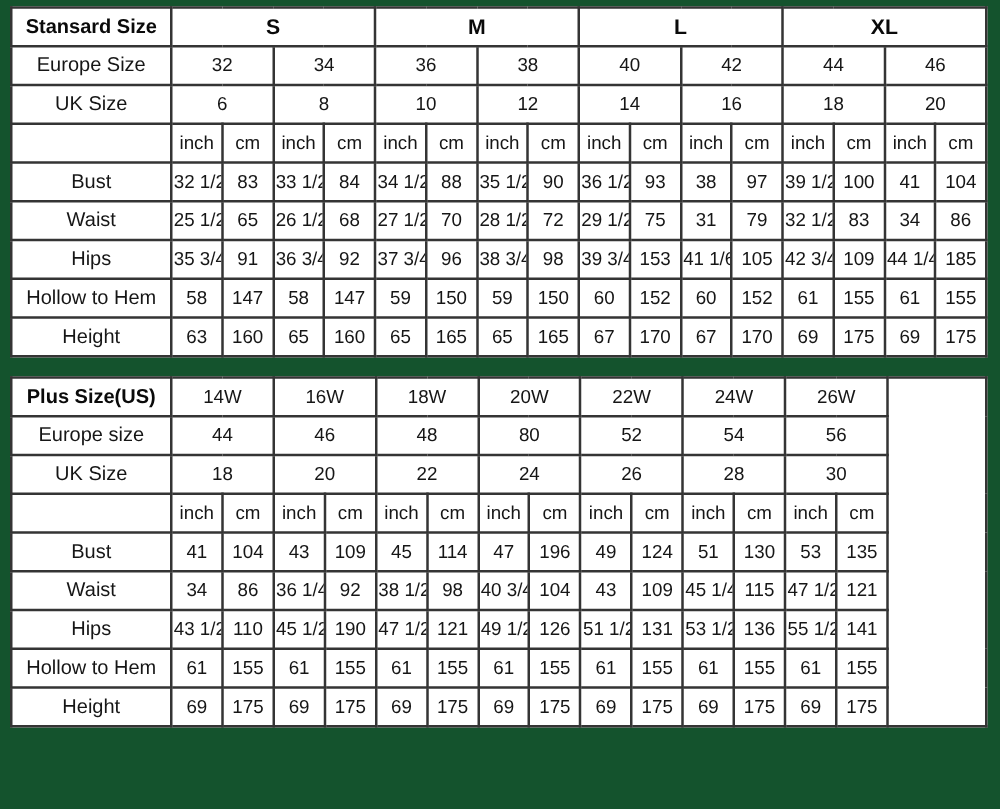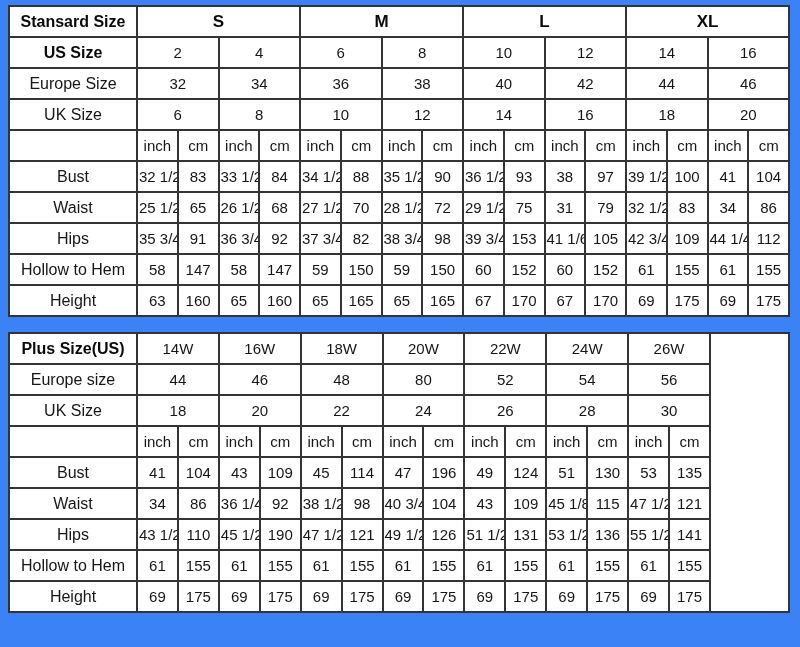--- a/index.html
+++ b/index.html
@@ -7,21 +7,21 @@
     padding: 0;
     background: #ffffff;
     font-family: "Liberation Sans", sans-serif;
     color: #1a1a1a;
   }
   .page {
     width: 800px;
     height: 647px;
     box-sizing: border-box;
     padding: 5px 9px 2px 8px;
-    background: #3b82f6;
+    background: #14532d;
   }
   table.size-table {
     border-collapse: collapse;
     table-layout: fixed;
     width: 782px;
     background: #ffffff;
   }
   table.size-table td {
     border: 2px solid #343434;
     text-align: center;
@@ -57,31 +57,20 @@
       <col class="w-label">
       <col span="16">
     </colgroup>
     <tbody>
         <tr>
           <td class="bold lbl">Stansard Size</td>
           <td colspan="4" class="bold">S</td>
           <td colspan="4" class="bold">M</td>
           <td colspan="4" class="bold">L</td>
           <td colspan="4" class="bold">XL</td>
-        </tr>
-        <tr>
-          <td class="bold lbl">US Size</td>
-          <td colspan="2">2</td>
-          <td colspan="2">4</td>
-          <td colspan="2">6</td>
-          <td colspan="2">8</td>
-          <td colspan="2">10</td>
-          <td colspan="2">12</td>
-          <td colspan="2">14</td>
-          <td colspan="2">16</td>
         </tr>
         <tr>
           <td class="lbl">Europe Size</td>
           <td colspan="2">32</td>
           <td colspan="2">34</td>
           <td colspan="2">36</td>
           <td colspan="2">38</td>
           <td colspan="2">40</td>
           <td colspan="2">42</td>
           <td colspan="2">44</td>
@@ -155,31 +144,31 @@
           <td>34</td>
           <td>86</td>
         </tr>
         <tr>
           <td class="lbl">Hips</td>
           <td>35 3/4</td>
           <td>91</td>
           <td>36 3/4</td>
           <td>92</td>
           <td>37 3/4</td>
-          <td>82</td>
+          <td>96</td>
           <td>38 3/4</td>
           <td>98</td>
           <td>39 3/4</td>
           <td>153</td>
           <td>41 1/6</td>
           <td>105</td>
           <td>42 3/4</td>
           <td>109</td>
           <td>44 1/4</td>
-          <td>112</td>
+          <td>185</td>
         </tr>
         <tr>
           <td class="lbl">Hollow to Hem</td>
           <td>58</td>
           <td>147</td>
           <td>58</td>
           <td>147</td>
           <td>59</td>
           <td>150</td>
           <td>59</td>
@@ -292,21 +281,21 @@
           <td>34</td>
           <td>86</td>
           <td>36 1/4</td>
           <td>92</td>
           <td>38 1/2</td>
           <td>98</td>
           <td>40 3/4</td>
           <td>104</td>
           <td>43</td>
           <td>109</td>
-          <td>45 1/8</td>
+          <td>45 1/4</td>
           <td>115</td>
           <td>47 1/2</td>
           <td>121</td>
         </tr>
         <tr>
           <td class="lbl">Hips</td>
           <td>43 1/2</td>
           <td>110</td>
           <td>45 1/2</td>
           <td>190</td>

